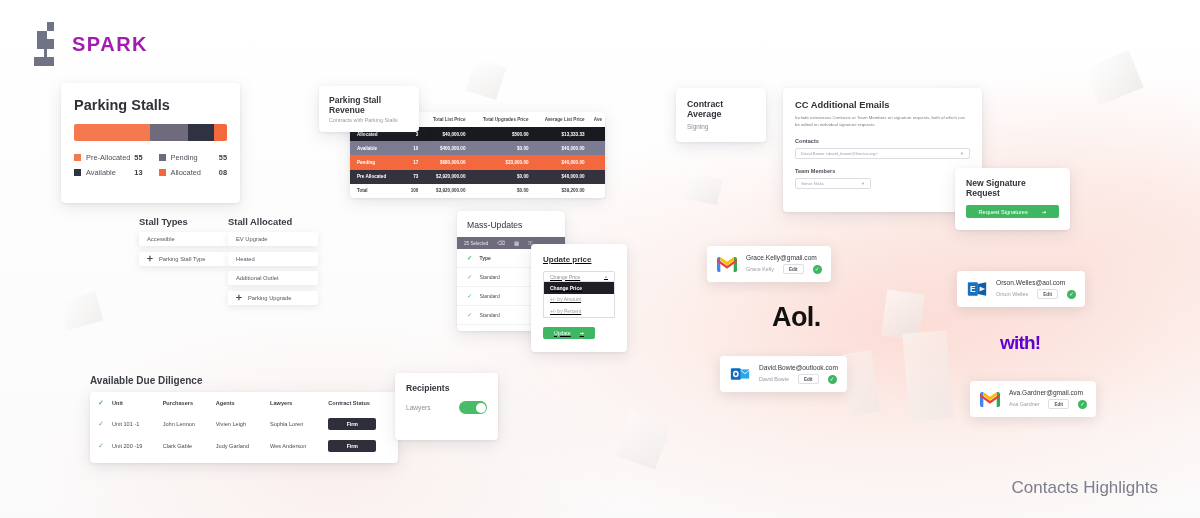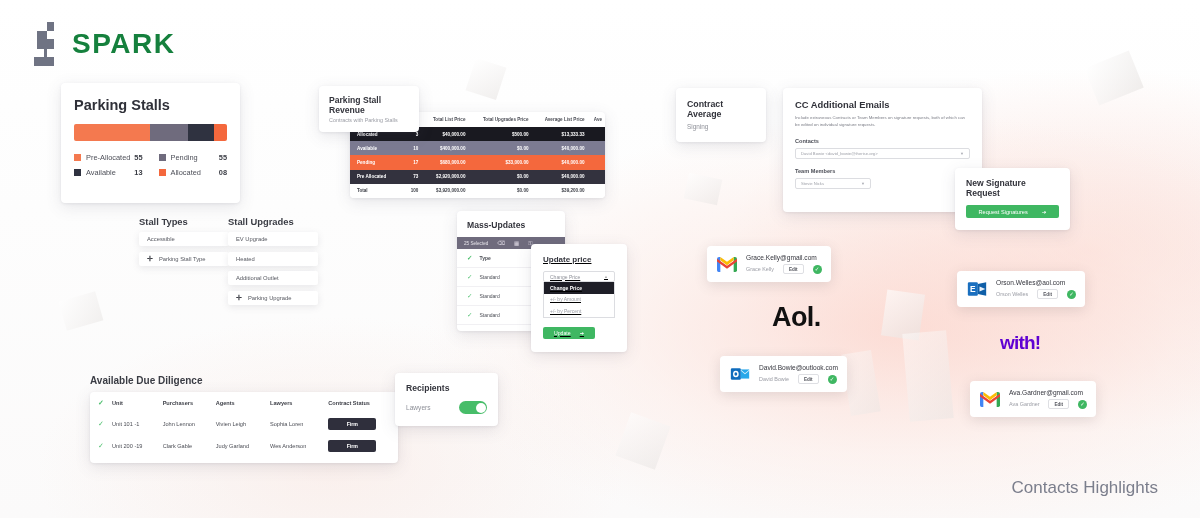--- a/index.html
+++ b/index.html
@@ -23,21 +23,21 @@
   }
   .paper {
     position: absolute;
     background: linear-gradient(135deg,#ffffff 0%, #f2f0ef 55%, #e6e3e1 100%);
     z-index: 1; opacity: .9;
   }
 
   
   #logo-wrap { position: absolute; left: 32px; top: 22px; display: flex; align-items: center; gap: 14px; z-index: 6; }
   #logo-mark { width: 26px; height: 44px; }
-  #logo-text { font-size: 28px; font-weight: bold; letter-spacing: 1.5px; color: #15803d; }
+  #logo-text { font-size: 20px; font-weight: bold; letter-spacing: 1.5px; color: #a21caf; }
 
   
   .card {
     position: absolute; background: #fff; border-radius: 4px;
     box-shadow: 0 4px 16px rgba(80,80,100,.13), 0 1px 3px rgba(80,80,100,.10);
     z-index: 5;
   }
 
   
   #parking-stalls { left: 61px; top: 83px; width: 179px; padding: 14px 13px 13px; }
@@ -102,21 +102,21 @@
   #su-h { left: 228px; top: 216px; }
   .pill {
     position: absolute; background: #fff; border-radius: 2px; height: 14px; width: 90px;
     box-shadow: 0 2px 7px rgba(90,90,110,.13); font-size: 5.8px; color: #55575f;
     display: flex; align-items: center; padding: 0 8px; z-index: 5;
   }
   .pill .plus { color: #3b3d45; font-weight: bold; margin-right: 6px; font-size: 7px; }
 
   
   #mass-updates { left: 457px; top: 211px; width: 108px; overflow: hidden; padding: 0 0 6px; }
-  #mu-title { font-size: 8.6px; font-weight: bold; color: #33343c; padding: 9px 10px 7px; }
+  #mu-title { font-size: 8.6px; font-weight: normal; color: #33343c; padding: 9px 10px 7px; }
   #mu-bar { background: #6f6b7d; height: 12px; display: flex; align-items: center; padding: 0 7px; gap: 9px; }
   #mu-sel { font-size: 4.6px; color: #e8e6ec; }
   .mu-ic { color: #ded9e4; font-size: 5.5px; }
   .mu-row { display: flex; align-items: center; gap: 7px; padding: 5px 10px; border-bottom: 1px solid #f1f0f3; font-size: 5px; color: #4b4d55; }
   .mu-row .chk { color: #4cbf6d; font-size: 6.5px; }
   .mu-row.hdr { font-weight: bold; }
 
   
   #update-price { left: 531px; top: 244px; width: 96px; padding: 11px 12px 13px; z-index: 7; text-decoration: underline; }
   #up-title { font-size: 8px; font-weight: bold; color: #33343c; margin-bottom: 7px; }
@@ -154,21 +154,21 @@
   
   #cdd-h { position: absolute; left: 90px; top: 375px; font-size: 10px; font-weight: bold; color: #3a3c44; z-index: 5; }
   #cdd-table { left: 90px; top: 392px; width: 308px; padding: 0 0 6px; overflow: hidden; }
   #cdd-table table { width: 100%; border-collapse: collapse; font-size: 5.6px; }
   #cdd-table th { text-align: left; font-weight: bold; color: #3d3f47; padding: 7px 4px 6px; white-space: nowrap; }
   #cdd-table td { text-align: left; color: #4b4d55; padding: 5px 4px; white-space: nowrap; }
   #cdd-table .ck { width: 18px; text-align: center; color: #4cbf6d; font-size: 7px; padding-left: 8px; }
   .firm-btn { background: #2f2f3c; color: #fff; font-size: 5.2px; font-weight: bold; border: none; border-radius: 2px; padding: 3px 0; width: 48px; font-family: inherit; cursor: pointer; }
 
   
-  #recipients { left: 395px; top: 373px; width: 103px; padding: 10px 11px 12px; z-index: 7; }
+  #recipients { left: 395px; top: 373px; width: 103px; padding: 10px 11px 26px; z-index: 7; }
   #rc-title { font-size: 8.6px; font-weight: bold; color: #33343c; margin-bottom: 8px; }
   #rc-row { display: flex; align-items: center; justify-content: space-between; }
   #rc-lab { font-size: 6.6px; color: #8e9098; }
   #rc-toggle { width: 28px; height: 13px; border-radius: 7px; background: #47bd69; position: relative; cursor: pointer; }
   #rc-knob { position: absolute; right: 1.5px; top: 1.5px; width: 10px; height: 10px; border-radius: 50%; background: #fff; }
 
   
   #caption { position: absolute; right: 42px; bottom: 20px; font-size: 17px; color: #7b7e8c; z-index: 6; }
 </style>
 </head>
@@ -306,21 +306,21 @@
 
 <div class="card" id="new-sig">
   <div id="ns-title">New Signature Request</div>
   <button id="ns-btn">
     <span>Request Signatures</span>
     <span>➔</span>
   </button>
 </div>
 
 <div class="sec-h" id="st-h">Stall Types</div>
-<div class="sec-h" id="su-h">Stall Upgrades</div>
+<div class="sec-h" id="su-h">Stall Allocated</div>
 <div id="st-list">
     <div class="pill" style="left: 139px; top: 232px;">
       <span>Accessible</span>
     </div>
     <div class="pill" style="left: 139px; top: 251.5px;">
       <span class="plus">✛</span>
       <span>Parking Stall Type</span>
     </div>
   </div>
 <div id="su-list">

